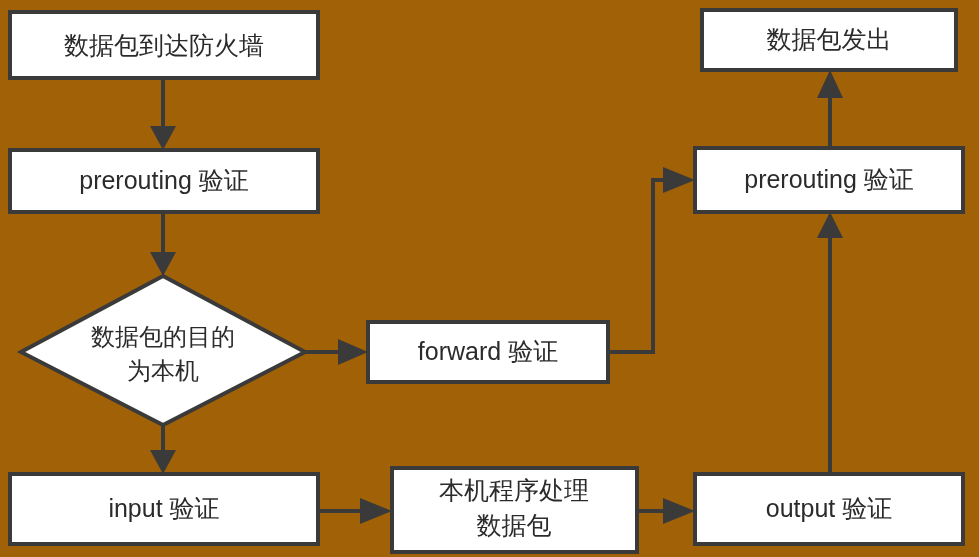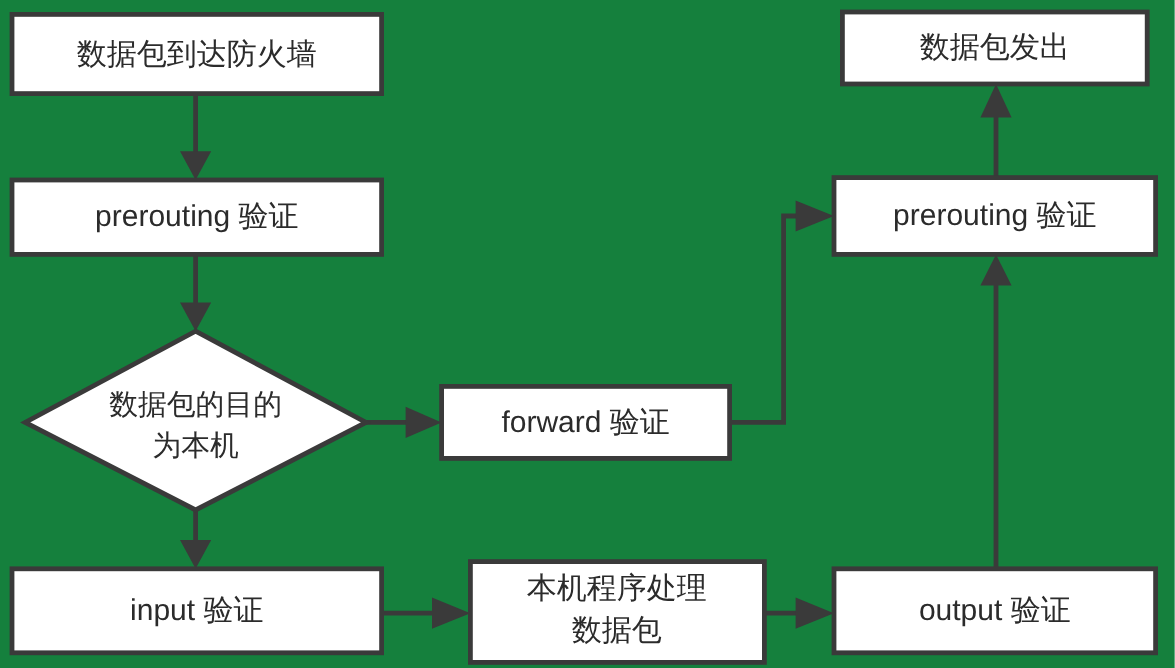--- a/index.html
+++ b/index.html
@@ -10,21 +10,21 @@
   body {
     width: 979px;
     height: 557px;
     font-family: "Liberation Sans", "DejaVu Sans", sans-serif;
     overflow: hidden;
   }
   #flowchart-root {
     position: relative;
     width: 979px;
     height: 557px;
-    background: #15803d;
+    background: #a16207;
     text-align: right;
   }
   svg.diagram {
     position: absolute;
     left: 0;
     top: 0;
     width: 979px;
     height: 557px;
     display: block;
   }

